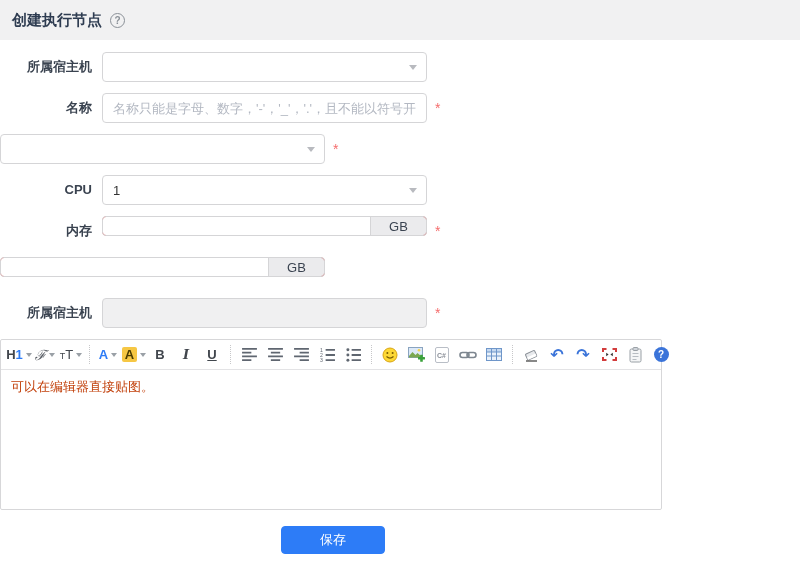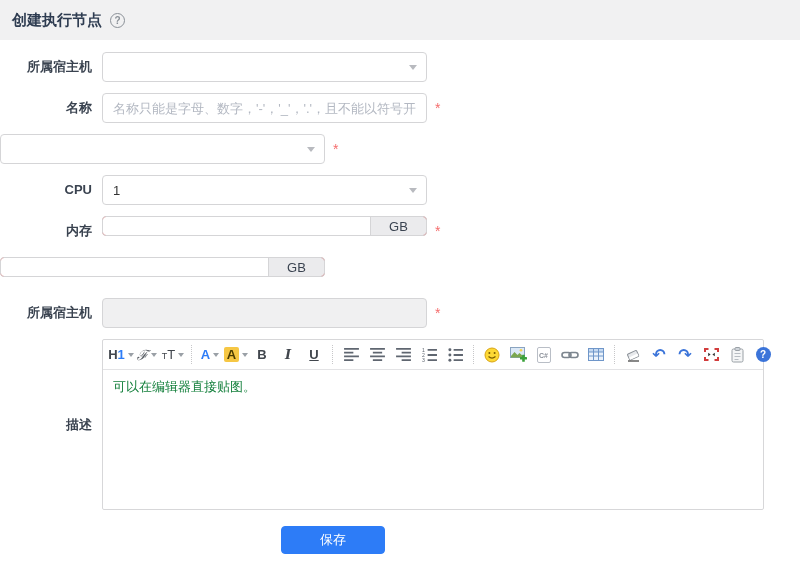--- a/index.html
+++ b/index.html
@@ -86,21 +86,21 @@
   .g-hilite { background:#f6c744; color:#4a3b00; font-weight:bold; padding:0 3px; border-radius:2px; }
   .g-bold { font-weight:bold; }
   .g-italic { font-family:"DejaVu Serif","Liberation Serif",serif; font-style:italic; font-weight:bold; }
   .g-under { text-decoration:underline; font-weight:bold; }
   .g-arrow { color:#3b74d9; font-size:16px; font-weight:bold; line-height:1; }
   .g-help {
     width:15px; height:15px; background:#3b74d9; color:#fff; border-radius:50%;
     font-size:10px; font-weight:bold; display:inline-flex; align-items:center;
     justify-content:center;
   }
-  .editor-body { height:139px; padding:8px 10px; color:#15803d; cursor:text; }
+  .editor-body { height:139px; padding:8px 10px; color:#c2410c; cursor:text; }
   
   .btn-row { display:flex; gap:24px; padding-left:281px; margin-top:16px; }
   .btn {
     width:104px; height:28px; border-radius:4px; font-size:13px;
     font-family:inherit; cursor:pointer; display:inline-flex;
     align-items:center; justify-content:center;
   }
   .btn-primary { background:#2d7cf7; border:1px solid #2d7cf7; color:#fff; }
   .btn-plain { background:#fff; border:1px solid #dcdfe6; color:#3a4350; }
 </style>
@@ -174,21 +174,20 @@
 
   <div class="row">
     <label class="lbl">所属宿主机</label>
     <div class="ctl">
       <input class="txt" type="text" disabled="" style="">
     </div>
     <span class="req">*</span>
   </div>
 
   <div class="row center">
-    <label class="lbl">描述</label>
     <div class="editor">
       <div class="toolbar">
         <span class="tb">
             <span class="g-h">H</span>
             <span class="g-1">1</span>
             <span class="sm-caret"></span>
           </span>
         <span class="tb">
             <span class="g-fname">ℱ</span>
             <span class="sm-caret"></span>

